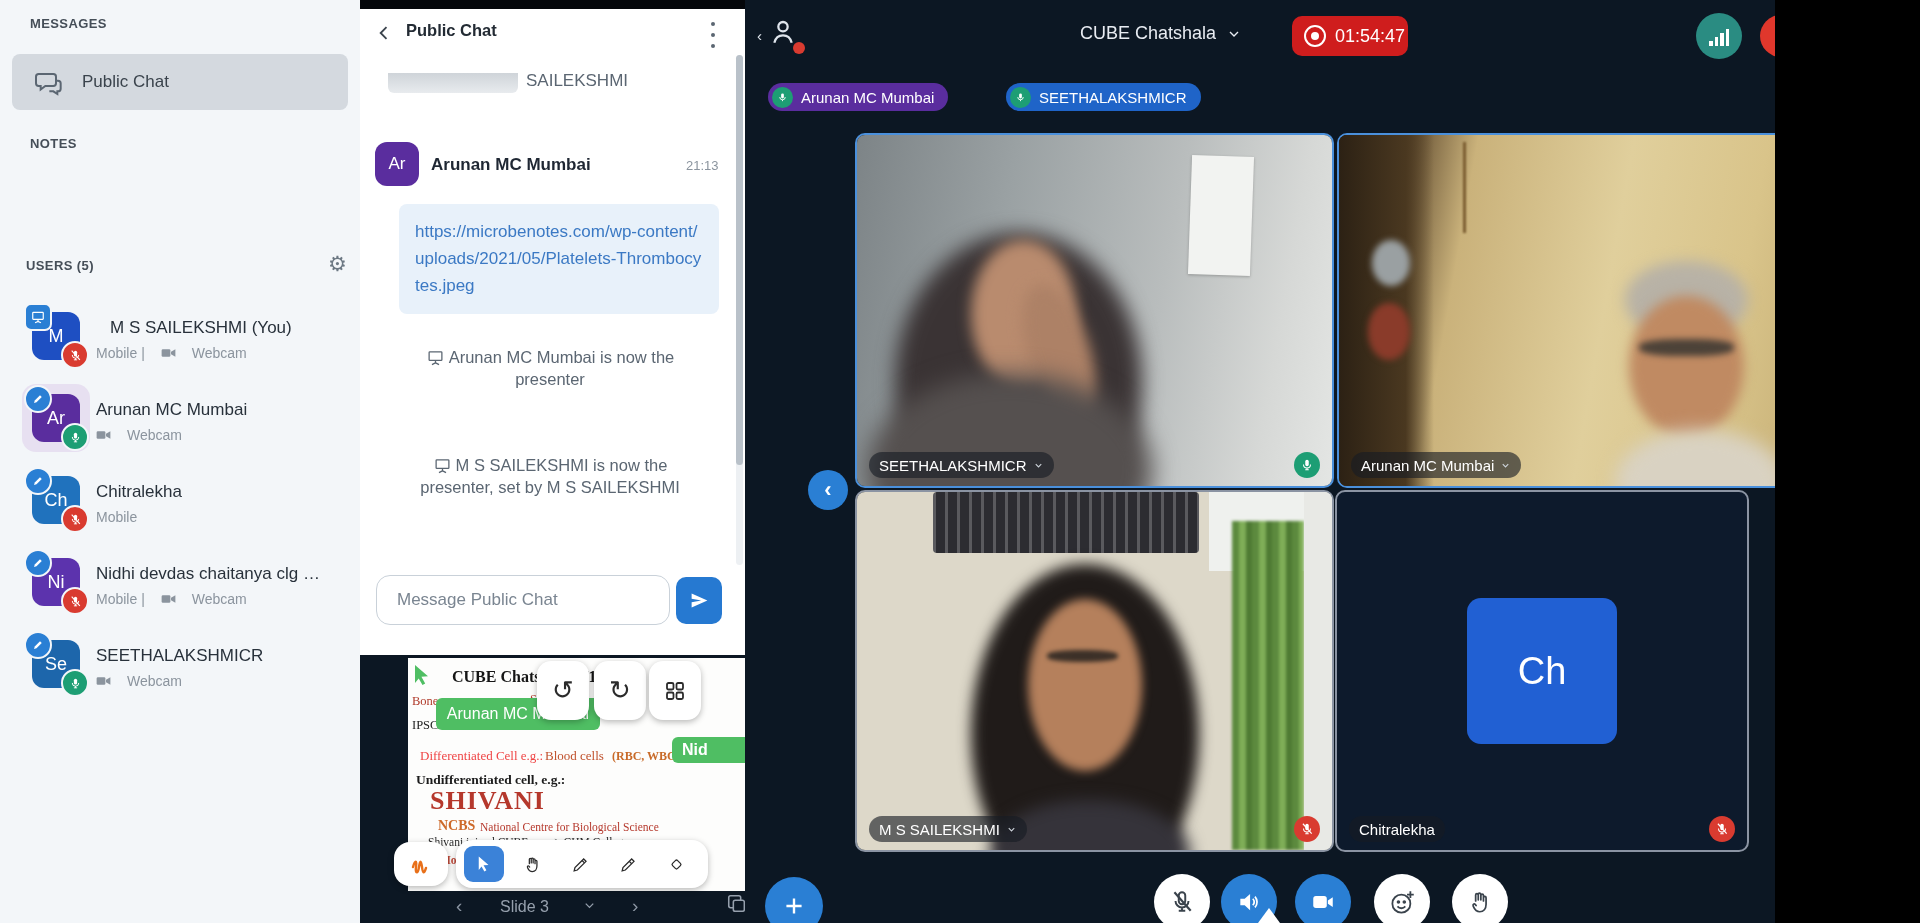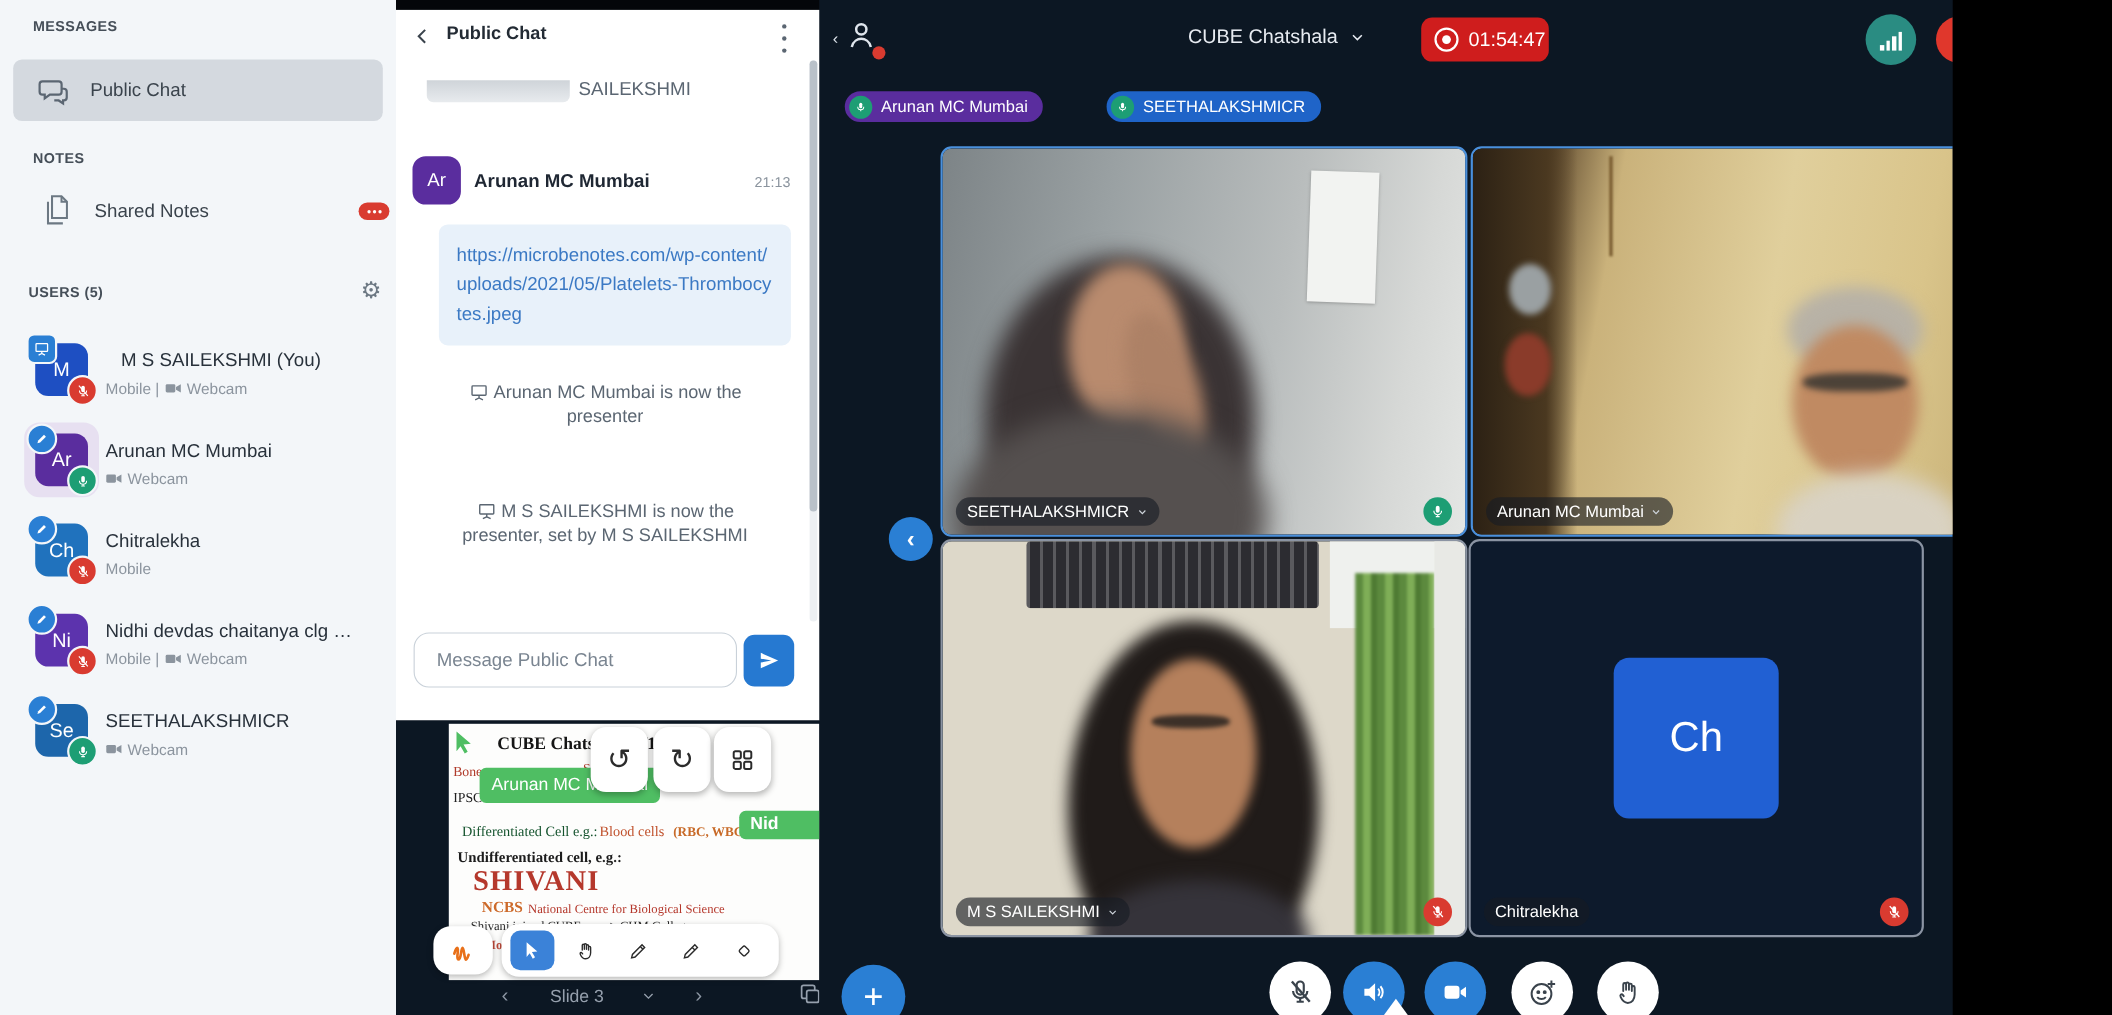--- a/index.html
+++ b/index.html
@@ -6,21 +6,21 @@
   #app{position:relative;width:1775px;height:923px;overflow:hidden;
        font-family:"Liberation Sans",sans-serif;background:#0c1723;}
   .abs{position:absolute;}
   svg{display:block;}
   
   #sidebar{left:0;top:0;width:360px;height:923px;background:#f3f6f9;}
   .sec-h{font-size:13px;font-weight:bold;color:#454e58;letter-spacing:.4px;}
   .nav-row{border-radius:8px;display:flex;align-items:center;}
   .nav-label{font-size:17px;color:#3a434c;}
   .u-name{font-size:17px;color:#28313b;white-space:nowrap;overflow:hidden;text-overflow:ellipsis;width:250px;}
-  .u-status{font-size:14px;color:#8b949e;display:flex;align-items:center;gap:5px;margin-top:3px;}
+  .u-status{font-size:14px;color:#8b949e;display:flex;align-items:center;gap:16px;margin-top:3px;}
   .avatar{width:48px;height:48px;border-radius:12px;color:#fff;font-size:18px;
           display:flex;align-items:center;justify-content:center;position:absolute;left:32px;top:0;}
   .badge{position:absolute;border-radius:50%;display:flex;align-items:center;justify-content:center;border:2px solid #f3f6f9;}
   .badge.tl{left:-8px;top:-9px;width:24px;height:24px;background:#2a7fd4;}
   .badge.sq{border-radius:7px;}
   .badge.br{right:-9px;bottom:-9px;width:24px;height:24px;}
   .mic-on-bg{background:#1d9e74;} .mic-off-bg{background:#d93b30;}
   
   #chatpanel{left:360px;top:9px;width:385px;height:646px;background:#fff;}
   .sys-msg{color:#5b6672;font-size:16.5px;line-height:1.35;text-align:center;}
@@ -67,35 +67,20 @@
         <svg width="32" height="32" viewBox="0 0 24 24" fill="none" stroke="#5b6672" stroke-width="1.5">
           <path d="M3 5h11a2 2 0 0 1 2 2v5a2 2 0 0 1-2 2H8l-3.5 2.6V14H3a2 2 0 0 1-2-2V7a2 2 0 0 1 2-2z" transform="translate(2,1)"></path>
           <path d="M18 10h1.5a2 2 0 0 1 2 2v4a2 2 0 0 1-2 2H19v2l-3-2h-3" transform="translate(0,1)"></path>
         </svg>
       </span>
       <span class="nav-label" style="margin-left:18px;">Public Chat</span>
     </div>
 
     <div class="abs sec-h" style="left:30px;top:136px;">NOTES</div>
 
-    <div class="abs nav-row" style="left:12px;top:166px;width:336px;height:52px;">
-      <span style="margin-left:24px;">
-        <svg width="30" height="32" viewBox="0 0 24 26" fill="none" stroke="#6c7883" stroke-width="1.5">
-          <path d="M9 2h7l4 4v12h-11z"></path>
-            <path d="M16 2v4h4"></path>
-            <path d="M6 6v16h11"></path>
-        </svg>
-      </span>
-      <span class="nav-label" style="margin-left:20px;">Shared Notes</span>
-      <span class="abs" style="left:314px;top:18px;width:28px;height:16px;background:#d93b30;border-radius:9px;display:flex;align-items:center;justify-content:center;gap:2px;">
-        <i style="width:3px;height:3px;background:#fff;border-radius:50%;"></i>
-          <i style="width:3px;height:3px;background:#fff;border-radius:50%;"></i>
-          <i style="width:3px;height:3px;background:#fff;border-radius:50%;"></i>
-      </span>
-    </div>
 
     <div class="abs sec-h" style="left:26px;top:258px;">USERS (5)</div>
     <div class="abs" style="left:328px;top:252px;font-size:21px;color:#6c7883;">⚙</div>
 
     <div class="abs" style="left:0;top:312px;width:360px;height:70px;">
       <div class="avatar" style="background:#1e4fc2;">
           <span>M</span>
         <span class="badge tl sq">
           <svg width="14" height="14" viewBox="0 0 24 24" fill="none" stroke="#fff" stroke-width="2">
               <rect x="3" y="4" width="18" height="12" rx="1"></rect>
@@ -278,21 +263,21 @@
       <div class="abs" style="left:44px;top:10px;font-size:16px;font-weight:bold;color:#151515;">CUBE Chatsha</div>
       <div class="abs" style="left:176px;top:10px;font-size:16px;font-weight:bold;color:#151515;">/1</div>
       <div class="abs" style="left:2px;top:4px;">
         <svg width="24" height="26" viewBox="0 0 24 24">
             <path d="M5 2l13 11.2-6.6.6 3.8 6.6-2.7 1.6-3.8-6.6L5 20z" fill="#4fbe63"></path>
           </svg>
       </div>
       <div class="abs" style="left:4px;top:36px;font-size:12.5px;color:#b03a2a;">Bone m</div>
       <div class="abs" style="left:122px;top:34px;font-size:12.5px;color:#b03a2a;">Stem cells</div>
       <div class="abs" style="left:4px;top:60px;font-size:12.5px;color:#222;">IPSC -</div>
-      <div class="abs" style="left:12px;top:90px;font-size:13px;color:#14532d;">Differentiated Cell e.g.:</div>
+      <div class="abs" style="left:12px;top:90px;font-size:13px;color:#ef4444;">Differentiated Cell e.g.:</div>
       <div class="abs" style="left:137px;top:90px;font-size:13px;font-weight:normal;color:#c0512c;">Blood cells</div>
       <div class="abs" style="left:204px;top:91px;font-size:12px;font-weight:bold;color:#c86a28;">(RBC, WBC, Platelets)</div>
       <div class="abs" style="left:8px;top:114px;font-size:13.5px;font-weight:bold;color:#1c1c1c;">Undifferentiated cell, e.g.:</div>
       <div class="abs" style="left:22px;top:128px;font-size:26px;font-weight:bold;letter-spacing:1px;color:#b5382c;">SHIVANI</div>
       <div class="abs" style="left:30px;top:160px;font-size:14px;font-weight:bold;color:#cd6a2a;">NCBS</div>
       <div class="abs" style="left:72px;top:163px;font-size:11.5px;color:#b5382c;">National Centre for Biological Science</div>
       <div class="abs" style="left:20px;top:178px;font-size:11.5px;color:#2a2a2a;">Shivani joined CUBE ——&gt; CHM College.</div>
       <div class="abs" style="left:32px;top:196px;font-size:11.5px;font-weight:bold;color:#c04a3a;">Moina macrocopa JSK1</div>
       <div class="abs" style="left:162px;top:198px;font-size:9px;color:#c04a3a;">(Jyoti, Subhojeet, Kritika)</div>
 

